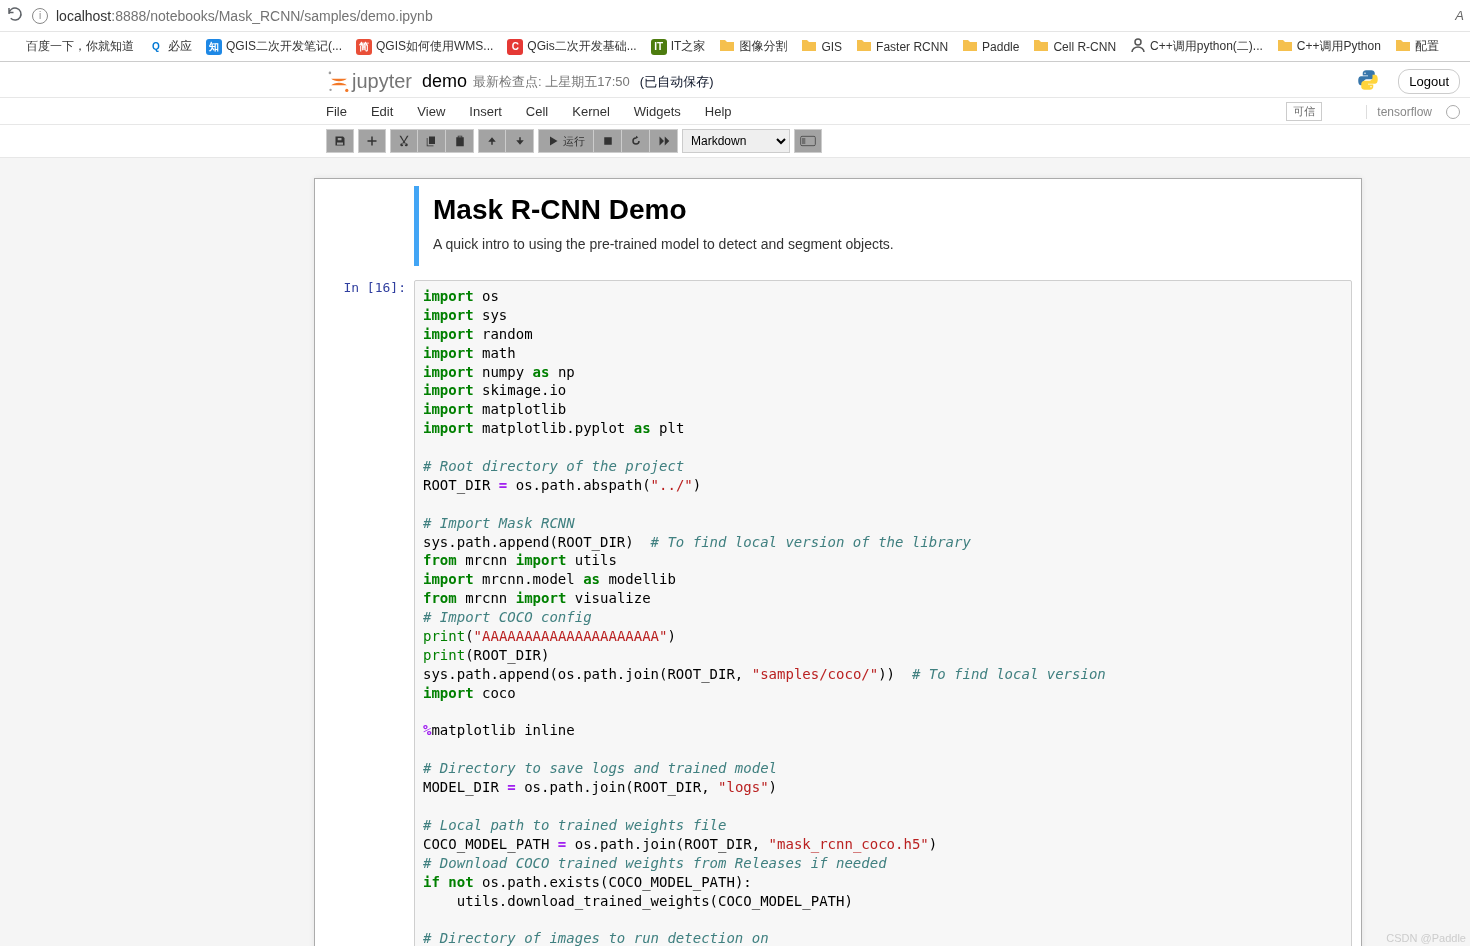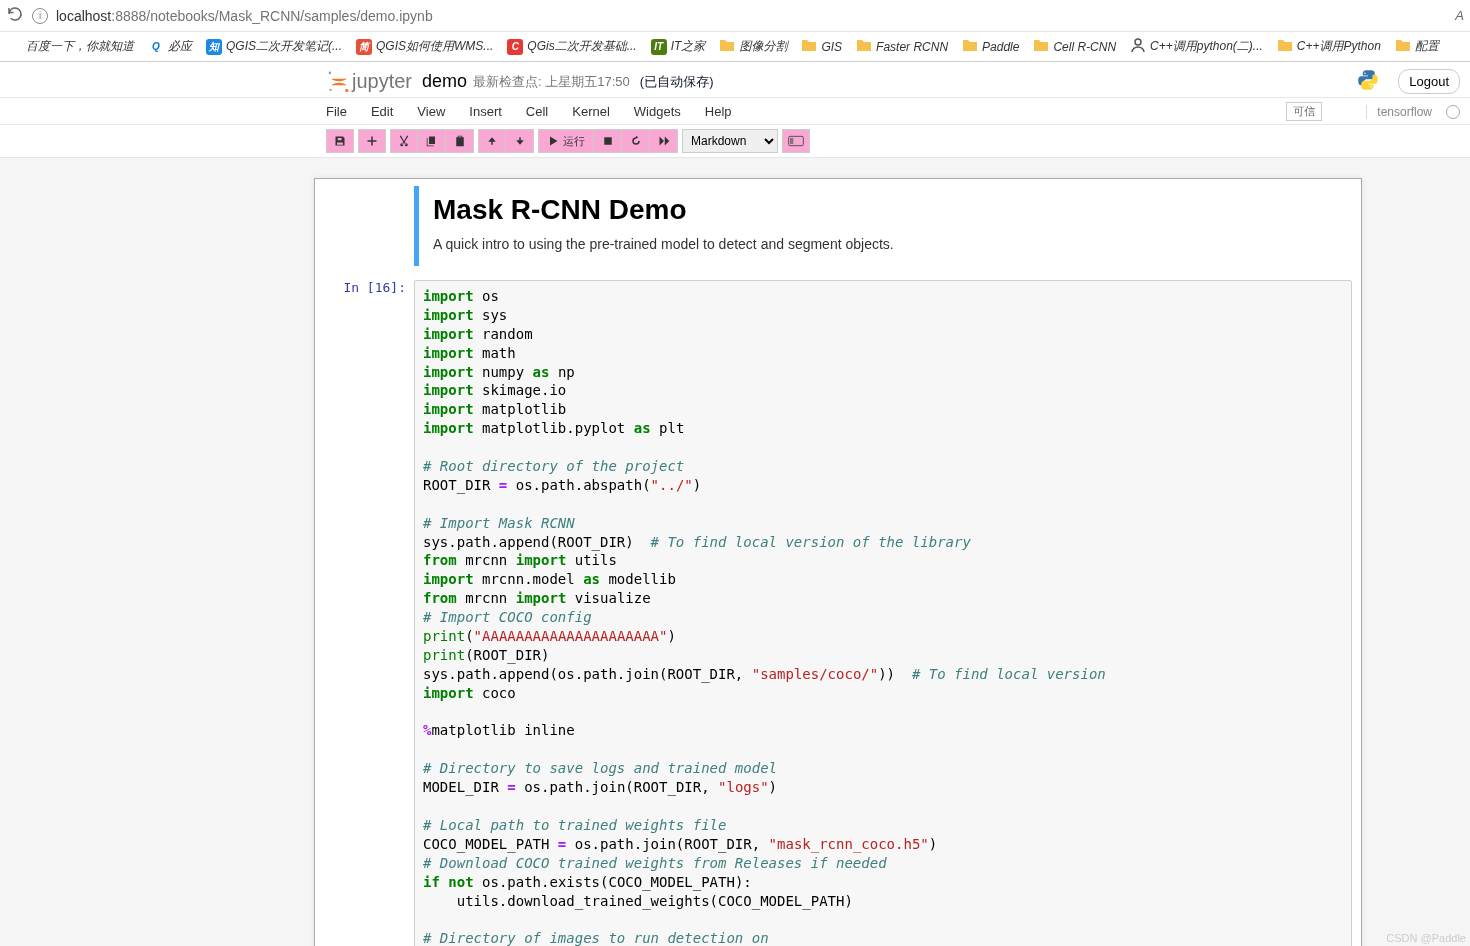--- a/index.html
+++ b/index.html
@@ -6,21 +6,21 @@
 body { font-family: Arial, "Helvetica Neue", Helvetica, sans-serif; font-size: 13px; background: #fff; color: #000; width: 1470px; }
 
 .browser-bar { height: 32px; display: flex; align-items: center; padding: 0 6px; border-bottom: 1px solid #e5e5e5; gap: 8px; }
 .reload-icon svg { width: 18px; height: 18px; stroke: #5f6368; fill: none; stroke-width: 2; }
 .url-icon { width: 16px; height: 16px; border: 1px solid #888; border-radius: 50%; display: flex; align-items: center; justify-content: center; font-size: 10px; color: #888; }
 .url { color: #555; font-size: 14px; }
 .url .host { color: #333; }
 .url .path { color: #737373; }
 
 .bookmarks-bar { height: 30px; display: flex; align-items: center; padding: 0 6px; border-bottom: 1px solid #ccc; gap: 14px; font-size: 12px; color: #333; white-space: nowrap; overflow: hidden; }
-.bm { display: flex; align-items: center; gap: 4px; cursor: pointer; font-style: italic; }
+.bm { display: flex; align-items: center; gap: 4px; cursor: pointer; }
 .bm-ico { width: 16px; height: 16px; border-radius: 3px; display: flex; align-items: center; justify-content: center; font-size: 10px; color: #fff; font-weight: bold; }
 .folder-ico svg { width: 16px; height: 14px; fill: #f5c04e; }
 .spy-ico svg { width:16px; height:16px; fill:#555; }
 
 .jupyter-header { display: flex; align-items: center; padding: 6px 10px 2px 10px; border-bottom: 1px solid #e7e7e7; }
 .jupyter-logo { display: flex; align-items: center; gap: 0; margin-left: 316px; }
 .jupyter-logo svg { width: 26px; height: 26px; }
 .jupyter-brand { font-size: 20px; color: #757575; font-weight: normal; }
 .nb-name { font-size: 18px; color: #000; margin-left: 10px; }
 .checkpoint { font-size: 13px; color: #777; margin-left: 6px; }
@@ -30,25 +30,25 @@
 .logout-btn { border: 1px solid #ccc; background: #fff; padding: 4px 10px; font-size: 13px; cursor: pointer; border-radius: 11px; margin-left: 6px; }
 
 .menubar { display: flex; align-items: center; padding: 4px 10px 3px 326px; border-bottom: 1px solid #e7e7e7; font-size: 13px; color: #333; }
 .menubar .menu-item { margin-right: 24px; cursor: pointer; }
 .menubar .mb-right { margin-left: auto; display: flex; align-items: center; gap: 14px; color: #888; font-size: 12px; }
 .trusted { border: 1px solid #ccc; padding: 1px 6px; font-size: 11px; color: #666; }
 .kernel-ind { width: 14px; height: 14px; border: 1px solid #aaa; border-radius: 50%; }
 
 .toolbar { display: flex; align-items: center; padding: 4px 10px 4px 326px; border-bottom: 1px solid #e7e7e7; gap: 4px; }
 .tb-group { display: flex; }
-.tb-btn { width: 28px; height: 24px; border: 1px solid #ccc; background: #f9a8d4; display: flex; align-items: center; justify-content: center; cursor: pointer; font-size: 11px; color: #333; }
+.tb-btn { width: 28px; height: 24px; border: 1px solid #ccc; background: #a3a3a3; display: flex; align-items: center; justify-content: center; cursor: pointer; font-size: 11px; color: #333; }
 .tb-btn + .tb-btn { border-left: none; }
 .tb-run { width: auto; padding: 0 8px; gap: 4px; }
 .tb-btn svg { width: 12px; height: 12px; fill: #333; }
-.celltype-sel { height: 24px; border: 1px solid #ccc; font-size: 12px; padding: 0 4px; width: 96px; }
+.celltype-sel { height: 24px; border: 1px solid #ccc; font-size: 12px; padding: 0 4px; width: 108px; }
 .cmdpal svg { width: 16px; height: 12px; fill: #555; }
 
 .page-bg { background: #f5f5f5; padding: 20px 0 0 0; min-height: 760px; }
 .nb-container { width: 1048px; margin-left: 314px; background: #fff; border: 1px solid #ababab; box-shadow: 0 0 6px rgba(0,0,0,0.08); }
 
 .cell { display: flex; padding: 6px 8px; }
 .cell.md { border: 1px solid transparent; }
 .cell.md.selected .render { border-left: 5px solid #42A5F5; padding-left: 14px; }
 .render { flex: 1; padding: 8px 10px 14px 10px; }
 .prompt-col { width: 90px; text-align: right; padding-right: 8px; font-family: monospace; font-size: 13px; color: #303F9F; flex: none; }

